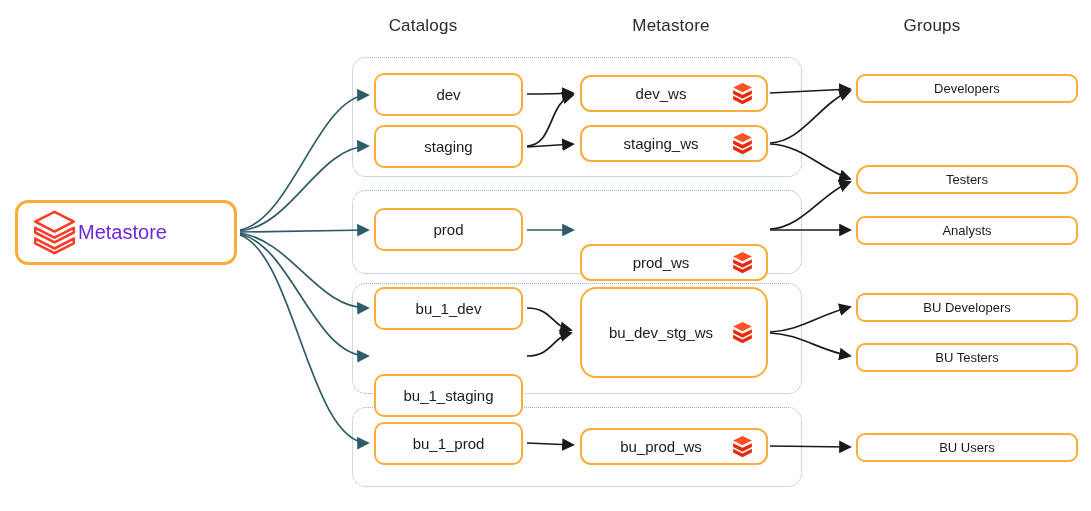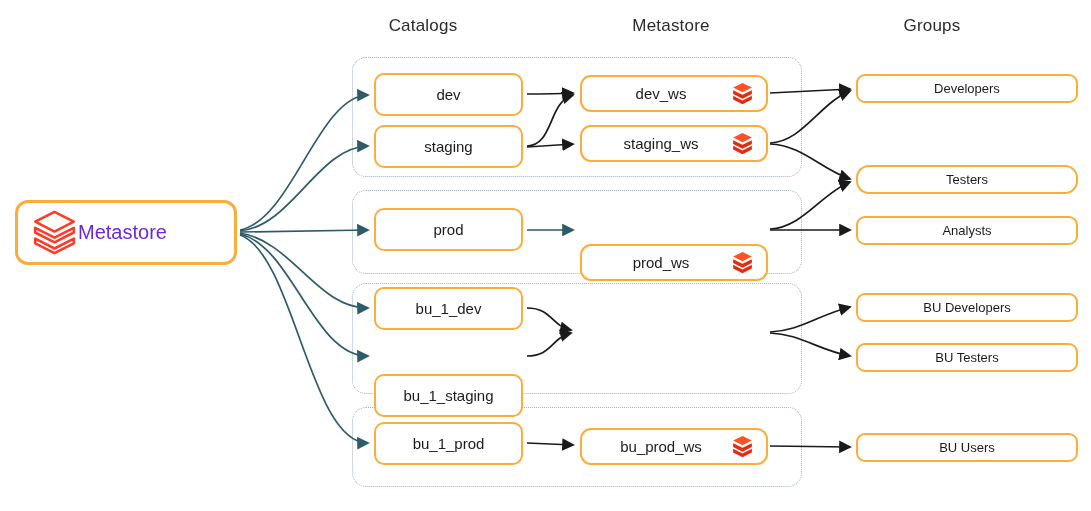--- a/index.html
+++ b/index.html
@@ -123,20 +123,28 @@
     </svg>
   </div>
   <div class="node ws-node" style="left:580px;top:211px;margin-top:33px;">
     <span>prod_ws</span>
     <svg class="db-icon" viewBox="0 0 24 27">
       <path d="M12 0.5 L23 6 L12 11.5 L1 6 Z" fill="#FF5224"></path>
       <path d="M1 9 L12 14.5 L23 9 L23 13.5 L12 19 L1 13.5 Z" fill="#E52C10"></path>
       <path d="M1 15.5 L12 21 L23 15.5 L23 20 L12 25.5 L1 20 Z" fill="#E52C10"></path>
     </svg>
   </div>
+  <div class="node ws-node tall" style="left:580px;top:287px;">
+    <span>bu_dev_stg_ws</span>
+    <svg class="db-icon" viewBox="0 0 24 27">
+      <path d="M12 0.5 L23 6 L12 11.5 L1 6 Z" fill="#FF5224"></path>
+      <path d="M1 9 L12 14.5 L23 9 L23 13.5 L12 19 L1 13.5 Z" fill="#E52C10"></path>
+      <path d="M1 15.5 L12 21 L23 15.5 L23 20 L12 25.5 L1 20 Z" fill="#E52C10"></path>
+    </svg>
+  </div>
   <div class="node ws-node" style="left:580px;top:428px;">
     <span>bu_prod_ws</span>
     <svg class="db-icon" viewBox="0 0 24 27">
       <path d="M12 0.5 L23 6 L12 11.5 L1 6 Z" fill="#FF5224"></path>
       <path d="M1 9 L12 14.5 L23 9 L23 13.5 L12 19 L1 13.5 Z" fill="#E52C10"></path>
       <path d="M1 15.5 L12 21 L23 15.5 L23 20 L12 25.5 L1 20 Z" fill="#E52C10"></path>
     </svg>
   </div>
 
   <div class="node group-node" style="left:856px;top:74px;">

